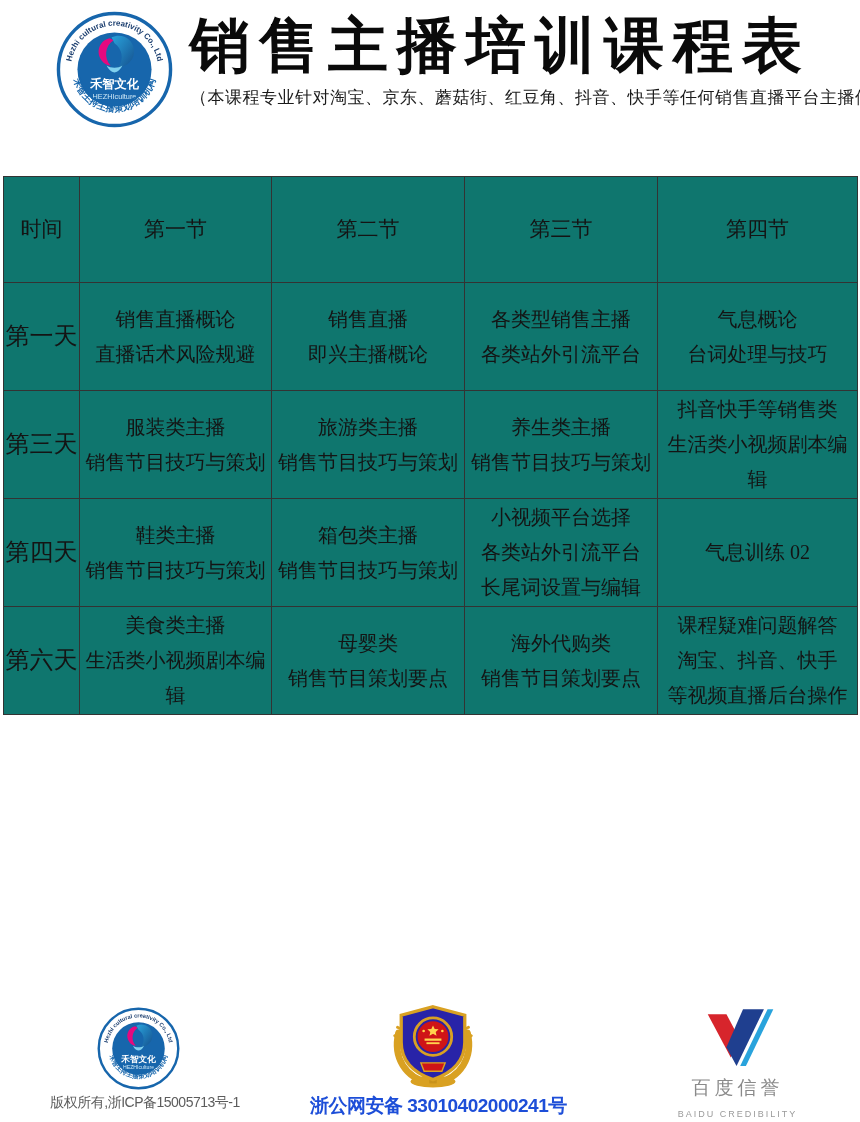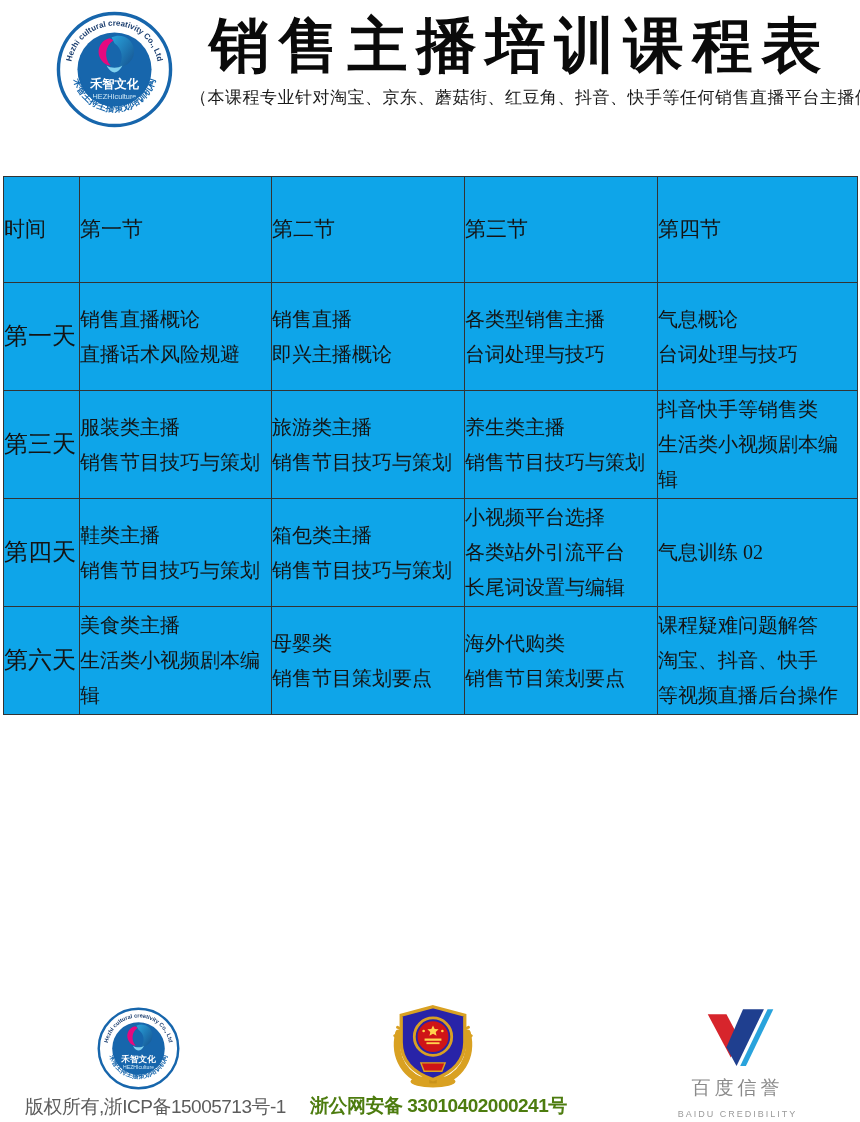--- a/index.html
+++ b/index.html
@@ -6,58 +6,58 @@
   html,body { background:#ffffff; }
   .page {
     position:relative; width:860px; height:1122px; margin:0 auto;
     background:#ffffff; overflow:hidden;
     font-family:"Liberation Serif","DejaVu Serif",serif; color:#111;
   }
 
   
   .logo-main { position:absolute; left:56px; top:11px; width:117px; height:117px; }
   .page-title {
-    position:absolute; left:190px; top:6px; width:660px; text-align:center;
+    position:absolute; left:190px; top:6px; width:660px; 
     font-size:60px; font-weight:700; letter-spacing:9px; color:#0a0a0a;
     font-family:"Liberation Serif","DejaVu Serif",serif; white-space:nowrap;
   }
   .page-subtitle {
     position:absolute; left:190px; top:86px; width:660px; text-align:center;
     font-size:17px; letter-spacing:0.5px; color:#1a1a1a; white-space:nowrap;
   }
 
   
   .course-table {
     position:absolute; left:3px; top:176px; width:854px;
     border-collapse:collapse; table-layout:fixed;
   }
   .course-table td, .course-table th {
-    border:1.6px solid #333; background:#0ea5e9;
-    text-align:left; vertical-align:middle;
+    border:1.6px solid #333; background:#0f766e;
+    text-align:center; vertical-align:middle;
     white-space:pre-line; font-weight:400;
     font-size:20px; line-height:35px; color:#141414;
     font-family:"Liberation Serif","DejaVu Serif",serif;
   }
   .course-table thead tr { height:106px; }
   .course-table tbody tr { height:108px; }
   .course-table th { font-size:21px; }
   .course-table td.day-col { font-size:24px; }
 
   
   .logo-footer { position:absolute; left:97px; top:1007px; width:83px; height:83px; }
   .copyright-text {
-    position:absolute; left:25px; top:1094px; width:240px; text-align:left;
-    font-family:"Liberation Sans","DejaVu Sans",sans-serif;
-    font-size:19px; color:#5c5c5c; letter-spacing:-0.5px; white-space:nowrap;
+    position:absolute; left:25px; top:1094px; width:240px; text-align:center;
+    font-family:"Liberation Sans","DejaVu Sans",sans-serif;
+    font-size:14px; color:#5c5c5c; letter-spacing:-0.5px; white-space:nowrap;
   }
   .police-badge { position:absolute; left:386px; top:1003px; width:94px; height:86px; }
   .police-filing-text {
     position:absolute; left:310px; top:1093px; width:240px; 
     font-family:"Liberation Sans","DejaVu Sans",sans-serif;
-    font-size:19px; font-weight:700; color:#4d7c0f; letter-spacing:-0.5px; white-space:nowrap;
+    font-size:19px; font-weight:700; color:#1d4ed8; letter-spacing:-0.5px; white-space:nowrap;
   }
   .baidu-block { position:absolute; left:655px; top:1007px; width:165px; text-align:center; }
   .baidu-v { width:80px; height:62px; display:block; margin:0 auto; }
   .baidu-brand-cn {
     font-family:"Liberation Sans","DejaVu Sans",sans-serif;
     font-size:19px; color:#8a8a8a; letter-spacing:4px; margin-top:6px;
   }
   .baidu-brand-en {
     font-family:"Liberation Sans","DejaVu Sans",sans-serif;
     font-size:9px; color:#9a9a9a; letter-spacing:2px; margin-top:8px;
@@ -121,21 +121,21 @@
       </tr>
     </thead>
     <tbody>
       <tr>
         <td class="day-col">第一天</td>
         <td>销售直播概论
 直播话术风险规避</td>
         <td>销售直播
 即兴主播概论</td>
         <td>各类型销售主播
-台词处理与技巧</td>
+各类站外引流平台</td>
         <td>气息概论
 台词处理与技巧</td>
       </tr>
       <tr>
         <td class="day-col">第三天</td>
         <td>服装类主播
 销售节目技巧与策划</td>
         <td>旅游类主播
 销售节目技巧与策划</td>
         <td>养生类主播

